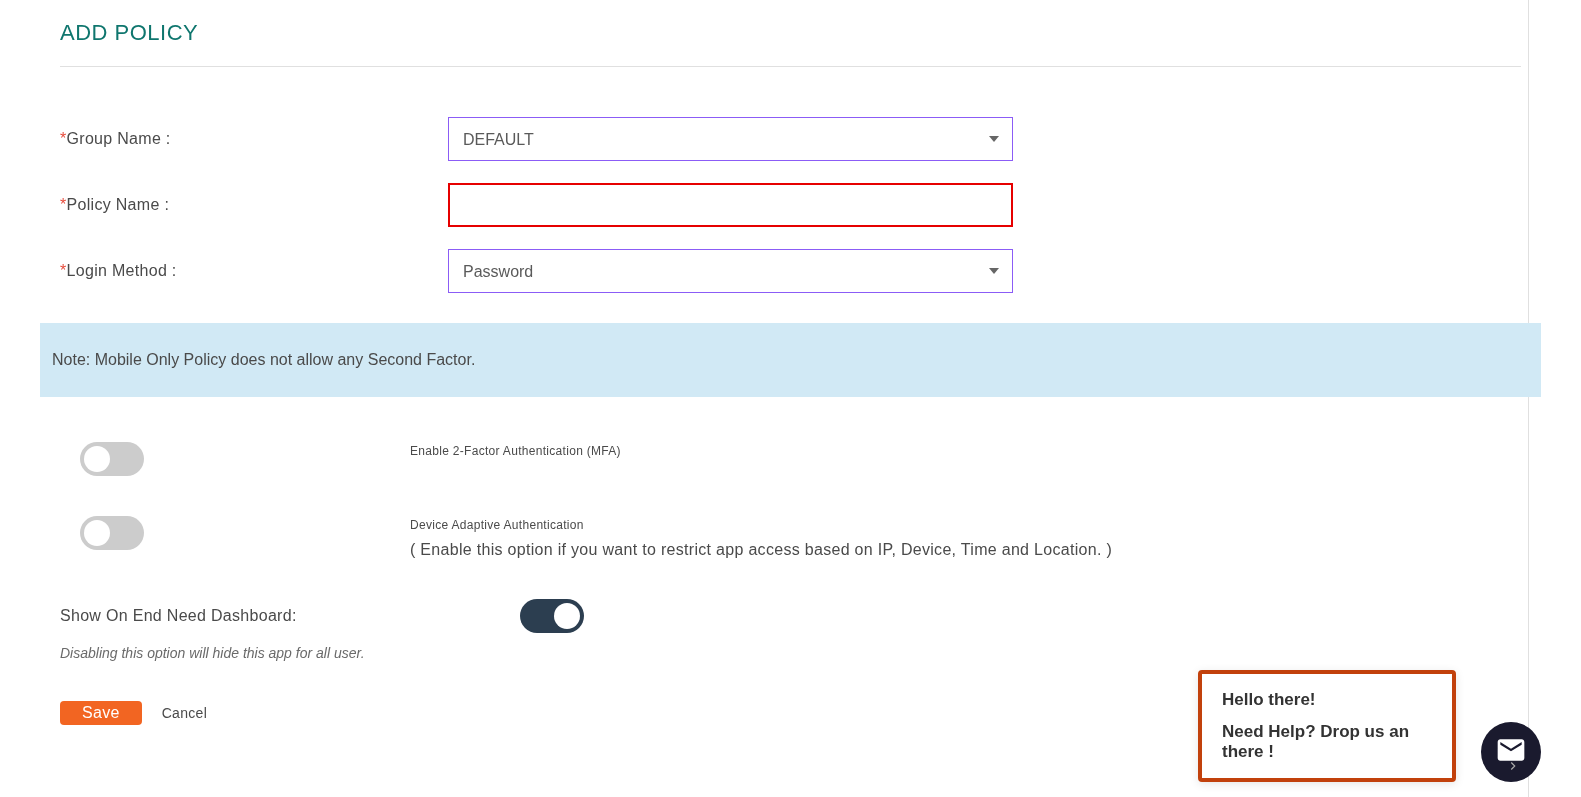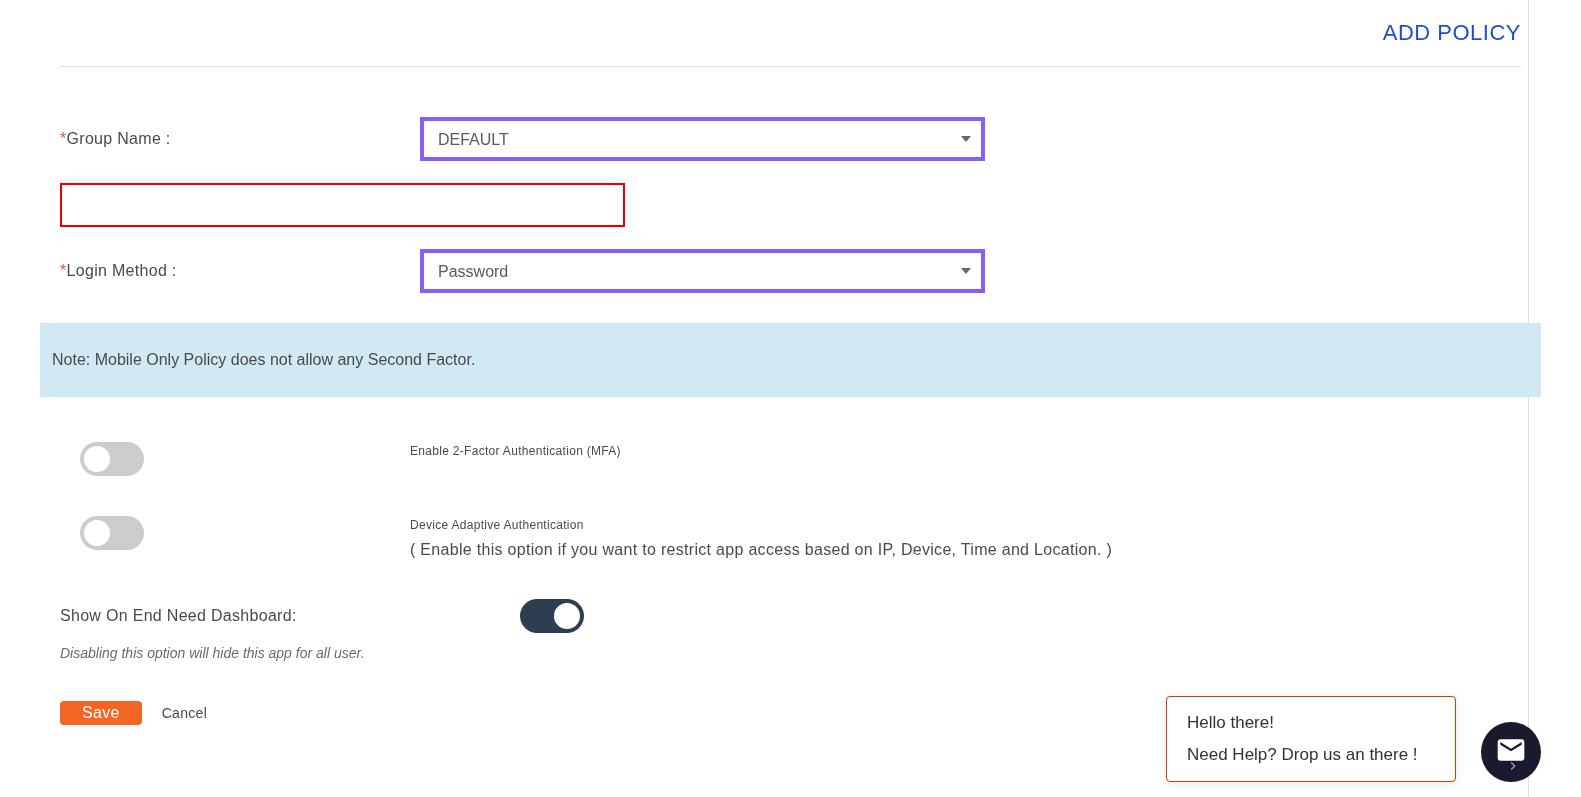--- a/index.html
+++ b/index.html
@@ -18,53 +18,53 @@
     }
     
     .content-wrapper {
       padding: 20px 60px;
       position: relative;
     }
     
     .page-title {
       font-size: 22px;
       font-weight: 500;
-      color: #1d4ed8;
+      color: #0f766e;
       margin-bottom: 20px;
       letter-spacing: 0.5px;
-      text-align: right;
     }
     
     .divider {
       border: none;
       border-top: 1px solid #e0e0e0;
       margin-bottom: 50px;
     }
     
     .form-row {
       display: flex;
       align-items: center;
       margin-bottom: 22px;
+      gap: 28px;
     }
     
     .form-label {
       width: 360px;
       font-size: 16px;
       color: #4a4a4a;
       letter-spacing: 0.3px;
     }
     
     .required-marker {
       color: #e74c3c;
     }
     
     .form-select {
       width: 565px;
       height: 44px;
-      border: 4px solid #8b5cf6;
+      border: 1px solid #8b5cf6;
       padding: 0 14px;
       font-size: 16px;
       color: #5a5a5a;
       background: #ffffff;
       appearance: none;
       -webkit-appearance: none;
       cursor: pointer;
       outline: none;
     }
     
@@ -207,25 +207,26 @@
       font-size: 14px;
       cursor: pointer;
       letter-spacing: 0.3px;
     }
     
     .chat-popup {
       position: absolute;
       bottom: 15px;
       right: 125px;
       background: #ffffff;
-      border: 1px solid #c2410c;
+      border: 4px solid #c2410c;
       border-radius: 4px;
       padding: 16px 20px;
       box-shadow: 0 2px 10px rgba(0,0,0,0.1);
-      width: 290px;
+      width: 258px;
+      font-weight: bold;
     }
     
     .chat-popup .greeting {
       font-size: 17px;
       color: #333333;
       margin-bottom: 12px;
     }
     
     .chat-popup .help-text {
       font-size: 17px;
@@ -289,20 +290,23 @@
       <span class="required-marker">*</span><span>Group Name :</span>
     </label>
     <div class="select-wrapper">
       <select class="form-select">
         <option>DEFAULT</option>
       </select>
     </div>
   </div>
 
   <div class="form-row">
+    <label class="form-label">
+      <span class="required-marker">*</span><span>Policy Name :</span>
+    </label>
     <input type="text" class="form-input" value="" style="">
   </div>
 
   <div class="form-row">
     <label class="form-label">
       <span class="required-marker">*</span><span>Login Method :</span>
     </label>
     <div class="select-wrapper">
       <select class="form-select">
         <option>Password</option>

